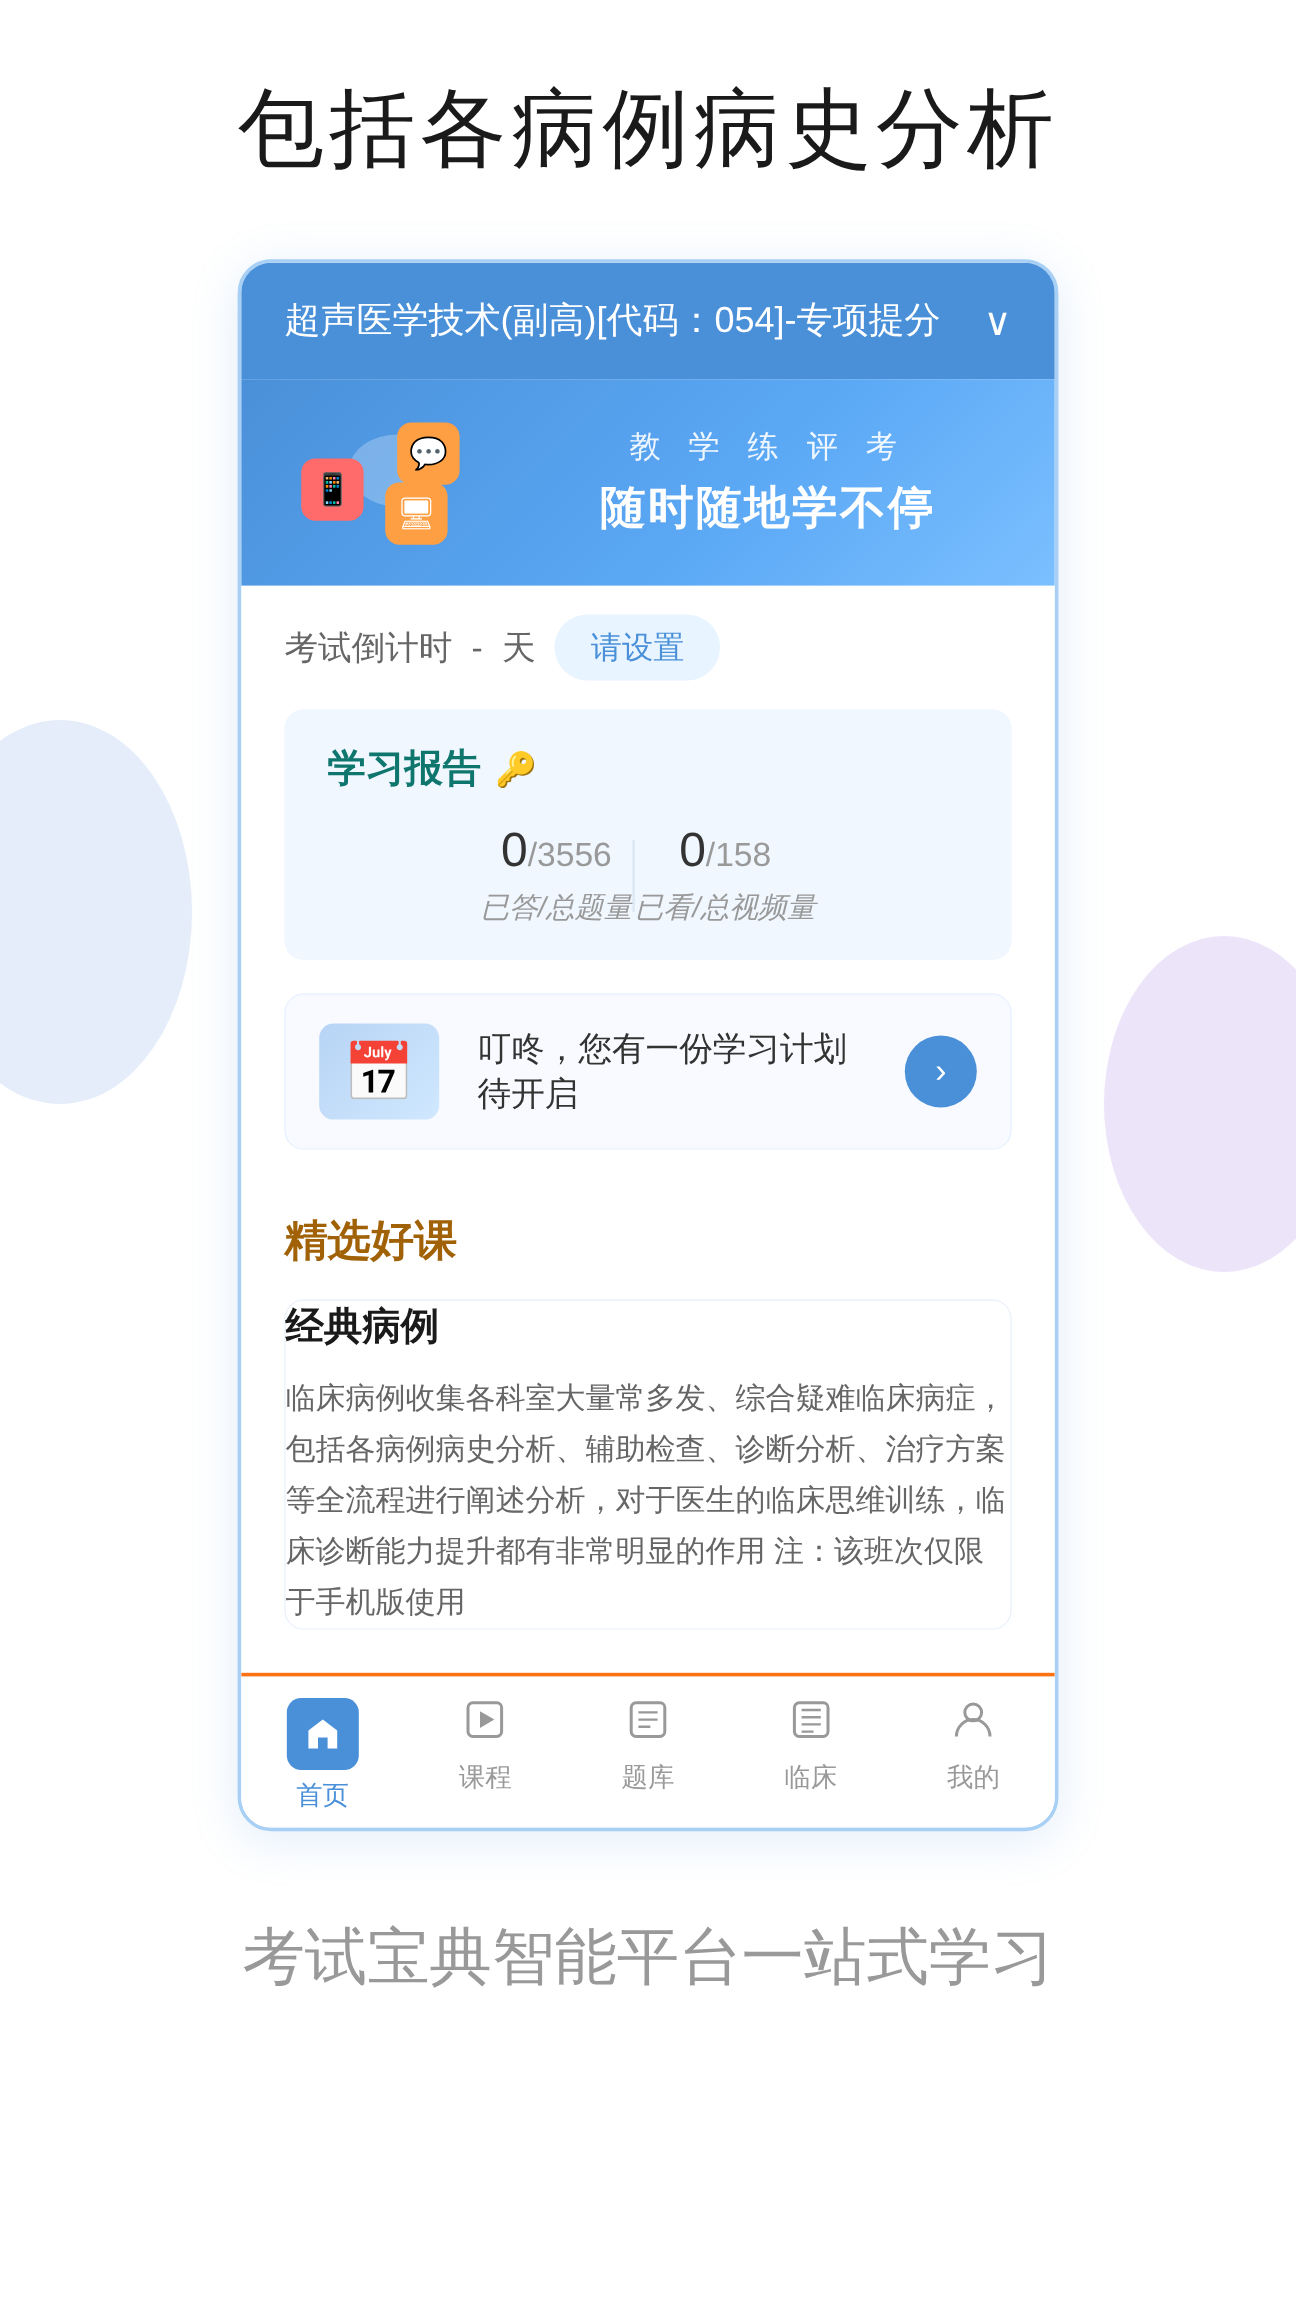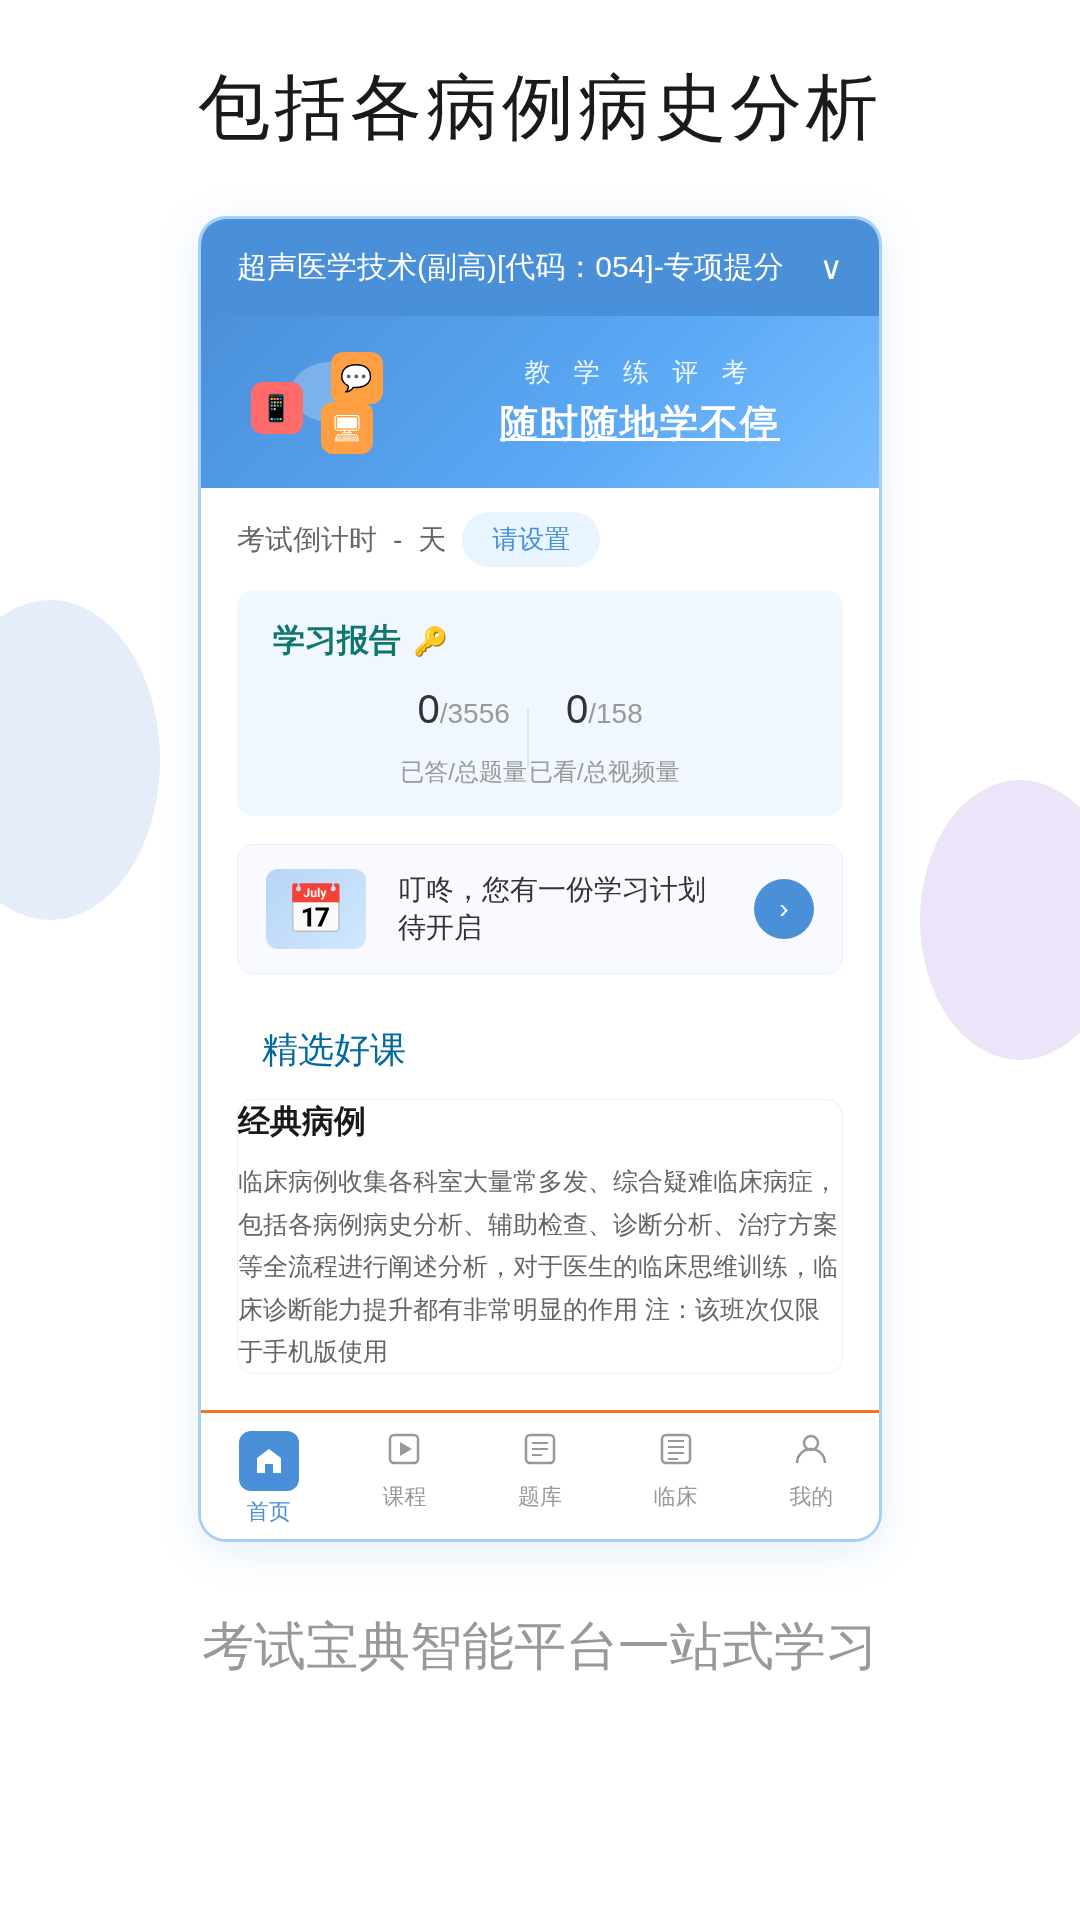--- a/index.html
+++ b/index.html
@@ -130,21 +130,20 @@
       font-size: 26px;
       color: rgba(255,255,255,0.9);
       letter-spacing: 8px;
       margin-bottom: 8px;
     }
     .banner-title {
       font-size: 38px;
       font-weight: 700;
       color: #ffffff;
       letter-spacing: 2px;
-      text-decoration: underline;
     }
 
     
     .countdown-bar {
       padding: 24px 36px;
       display: flex;
       align-items: center;
       gap: 16px;
       font-size: 28px;
       color: #666;
@@ -196,21 +195,22 @@
       font-weight: 300;
       color: #333;
     }
     .stat-value .stat-total {
       font-size: 28px;
       color: #999;
     }
     .stat-label {
       font-size: 24px;
       color: #999;
-      margin-top: 24px;
+      margin-top: 8px;
+      font-style: italic;
     }
     .stat-divider {
       width: 2px;
       height: 60px;
       background: #dde8f5;
     }
 
     
     .plan-card {
       background: #f8faff;
@@ -237,24 +237,23 @@
       justify-content: center;
       color: white;
       font-size: 28px;
       cursor: pointer;
       flex-shrink: 0;
     }
 
     
     .featured-title {
       font-size: 36px;
-      font-weight: 400;
-      color: #0369a1;
+      font-weight: 700;
+      color: #a16207;
       margin-bottom: 24px;
-      margin-left: 25px;
     }
     .course-card {
       background: #ffffff;
       border-radius: 16px;
       border: 1px solid #e8f0fa;
     }
     .course-card-title {
       font-size: 32px;
       font-weight: 600;
       color: #1a1a1a;

